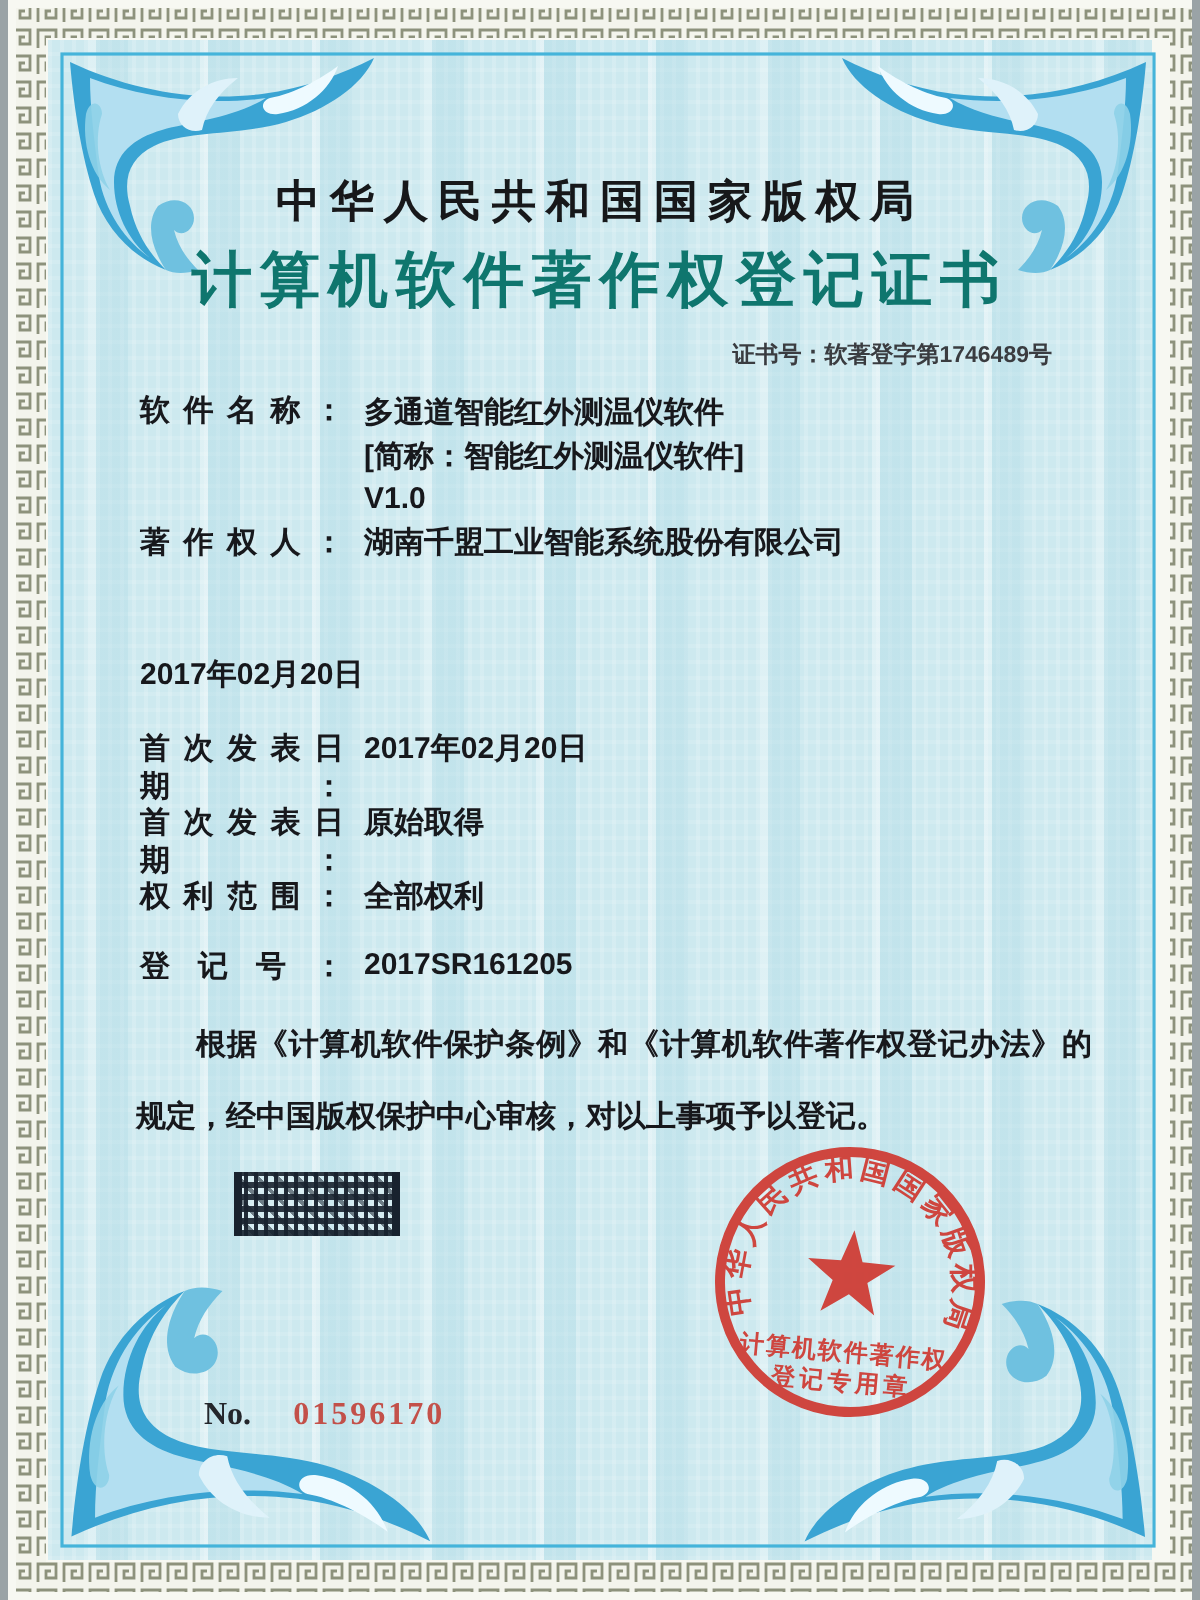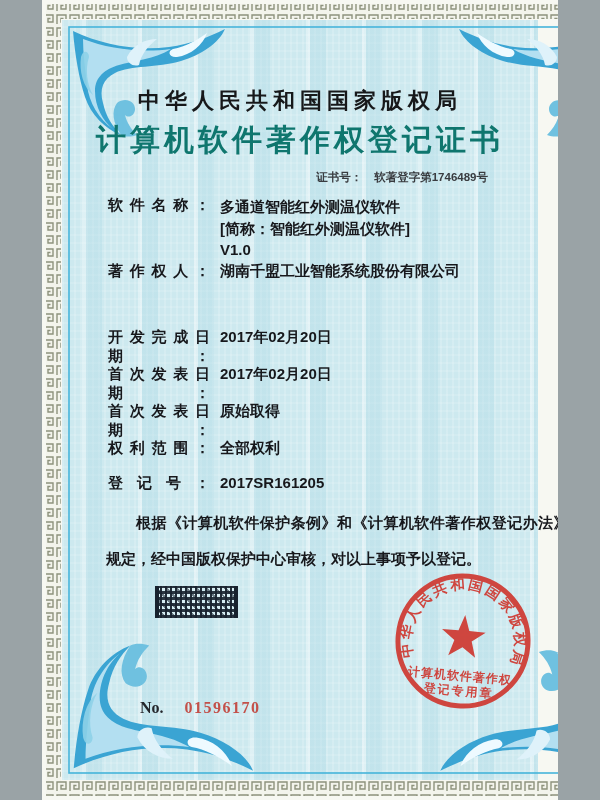--- a/index.html
+++ b/index.html
@@ -1,17 +1,17 @@
 <!DOCTYPE html>
 <html><head>
 <meta charset="utf-8">
 <style>
   html,body{margin:0;padding:0;background:#9aa3a6;}
   .page{
-    position:relative; width:516px; height:800px; margin:0 auto;
+    position:relative; width:592px; height:800px; margin:0 auto;
     background:#f7f8f2; overflow:hidden;
     font-family:"Liberation Sans", sans-serif;
     -webkit-font-smoothing:antialiased;
   }
   
   .field{
     position:absolute; left:20px; top:20px; right:20px; bottom:20px;
     background-color:#cde9ef;
     background-image:
       repeating-linear-gradient(90deg, rgba(255,255,255,0) 0 20px, rgba(255,255,255,.35) 20px 24px, rgba(176,219,230,.38) 24px 40px, rgba(255,255,255,0) 40px 56px),
@@ -25,21 +25,21 @@
     text-align:center; font-size:22px; font-weight:bold; letter-spacing:5px;
     color:#17181a; font-family:"Liberation Serif", serif;
   }
   .main-title{
     position:absolute; left:0; top:120px; width:100%;
     text-align:center; font-size:30px; font-weight:bold; letter-spacing:4px;
     color:#0f766e; font-family:"Liberation Serif", serif;
   }
   .certno{
     position:absolute; top:170px; right:70px;
-    display:flex; gap:12px; font-size:11.5px; font-weight:600; color:#3a3c40;
+    display:flex; font-size:11.5px; font-weight:600; color:#3a3c40;
   }
   .row{position:absolute; left:66px; display:flex; gap:10px; color:#17181c;}
   .row .lbl{
     display:inline-block; width:102px; flex:0 0 102px;
     font-size:15px; font-weight:bold;
     text-align:justify; text-align-last:justify;
   }
   .row .val{font-size:15px; font-weight:bold; white-space:nowrap;}
   .val-multiline .val-line{font-size:15px; font-weight:bold; line-height:21.5px;}
   .statement{
@@ -120,21 +120,20 @@
       <div class="val-line">V1.0</div>
     </span>
   </div>
 
   <div class="row" style="top:262px;">
     <span class="lbl">著作权人：</span>
     <span class="val">湖南千盟工业智能系统股份有限公司</span>
   </div>
 
   <div class="row" style="top:328px;">
-    <span class="lbl">开发完成日期：</span>
     <span class="val">2017年02月20日</span>
   </div>
 
   <div class="row" style="top:365px;">
     <span class="lbl">首次发表日期：</span>
     <span class="val">2017年02月20日</span>
   </div>
 
   <div class="row" style="top:402px;">
     <span class="lbl">首次发表日期：</span>

